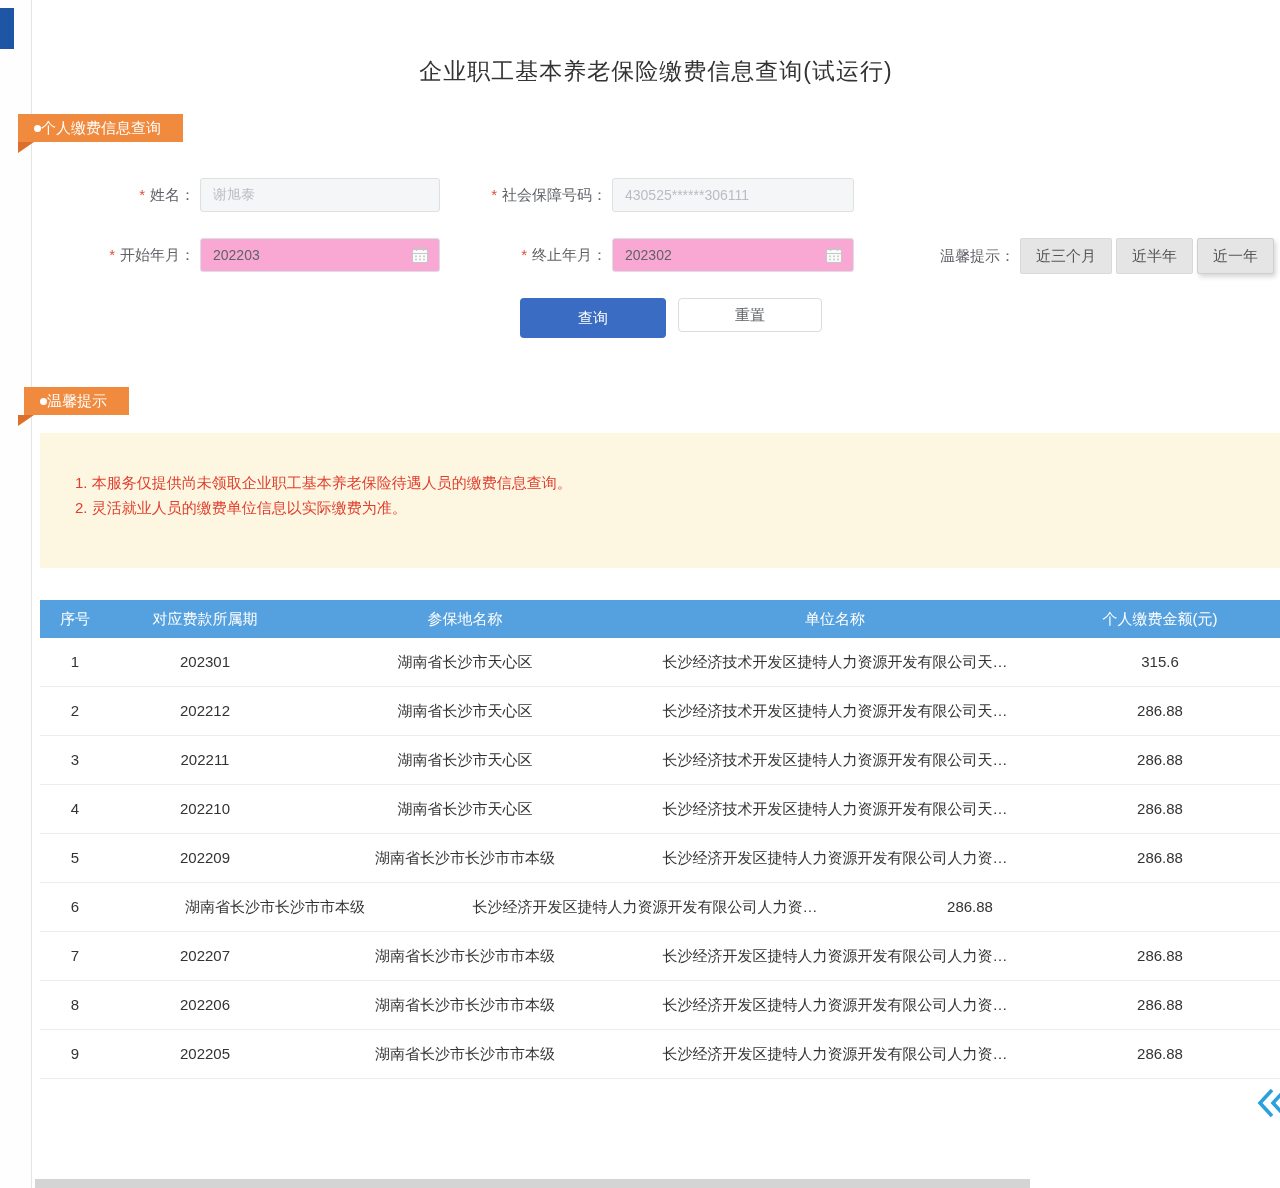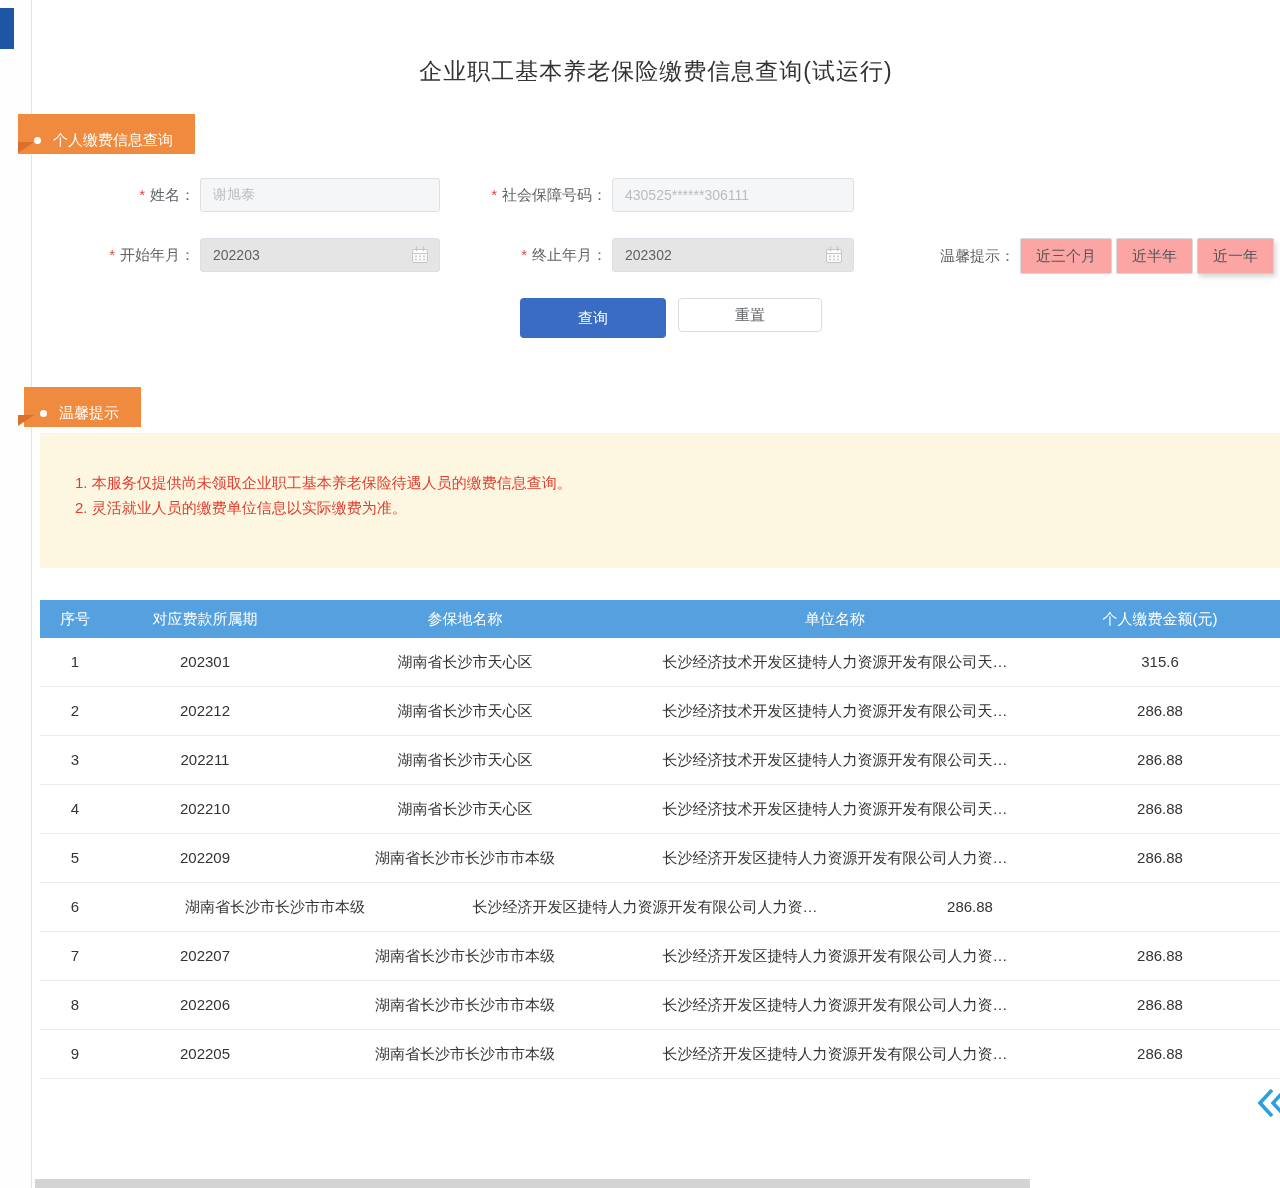--- a/index.html
+++ b/index.html
@@ -10,40 +10,40 @@
   }
   
   .left-strip{position:absolute;left:0;top:0;width:31px;height:1188px;background:#fefefe;border-right:1px solid #e4e4e4;}
   .blue-tab{position:absolute;left:0;top:8px;width:14px;height:41px;background:#1f55a5;}
 
   .page-title{position:absolute;left:32px;top:56px;width:1248px;text-align:center;
     font-size:23px;color:#333;font-weight:500;letter-spacing:1px;}
 
   
   .ribbon{position:absolute;background:#f08a3e;color:#fff;font-size:15px;height:28px;
-    display:flex;align-items:center;gap:12px;padding:12px 22px 0 16px;}
+    display:flex;align-items:center;padding:0 22px 0 16px;}
   .ribbon .dot{width:7px;height:7px;border-radius:50%;background:#fff;flex:0 0 auto;}
   #tag-query{left:18px;top:114px;}
   #tag-tips{left:24px;top:387px;}
   .ribbon-fold{position:absolute;width:16px;height:11px;background:#dd6f2c;
     clip-path:polygon(0 0,100% 0,0 100%);}
   #fold-query{left:18px;top:142px;}
   #fold-tips{left:18px;top:415px;}
 
   
   .flabel{position:absolute;font-size:15px;color:#5f6266;text-align:right;height:34px;line-height:34px;white-space:nowrap;}
   .req{color:#e04b3a;margin-right:5px;}
   .finput{position:absolute;height:34px;border:1px solid #dcdfe6;border-radius:3px;
-    font-size:14px;color:#5f6266;padding:0 12px;box-sizing:border-box;background:#e5e5e5;
+    font-size:14px;color:#5f6266;padding:0 12px;box-sizing:border-box;background:#f9a8d4;
     font-family:inherit;outline:none;}
   .finput.disabled{background:#f5f6f7;color:#b9bcc2;border-color:#e0e0e0;}
   .cal{position:absolute;width:20px;height:20px;cursor:pointer;}
 
   .quick-group{position:absolute;left:1020px;top:238px;display:flex;gap:4px;}
-  .qbtn{height:36px;line-height:34px;padding:0 15px;border:1px solid #d9d9d9;background:#fca5a5;
+  .qbtn{height:36px;line-height:34px;padding:0 15px;border:1px solid #d9d9d9;background:#e5e5e5;
     font-size:15px;color:#555;box-sizing:border-box;border-radius:2px;cursor:pointer;font-family:inherit;white-space:nowrap;}
   .qbtn.active{box-shadow:2px 3px 5px rgba(0,0,0,.16);border-color:#cfcfcf;}
 
   .btn-query{position:absolute;left:520px;top:298px;width:146px;height:40px;background:#3a6cc3;
     color:#fff;border:none;border-radius:4px;font-size:15px;cursor:pointer;font-family:inherit;}
   .btn-reset{position:absolute;left:678px;top:298px;width:144px;height:34px;background:#fff;
     color:#5f6266;border:1px solid #dcdcdc;border-radius:4px;font-size:15px;cursor:pointer;font-family:inherit;}
 
   
   .notice{position:absolute;left:40px;top:433px;width:1240px;height:135px;background:#fdf6e0;

